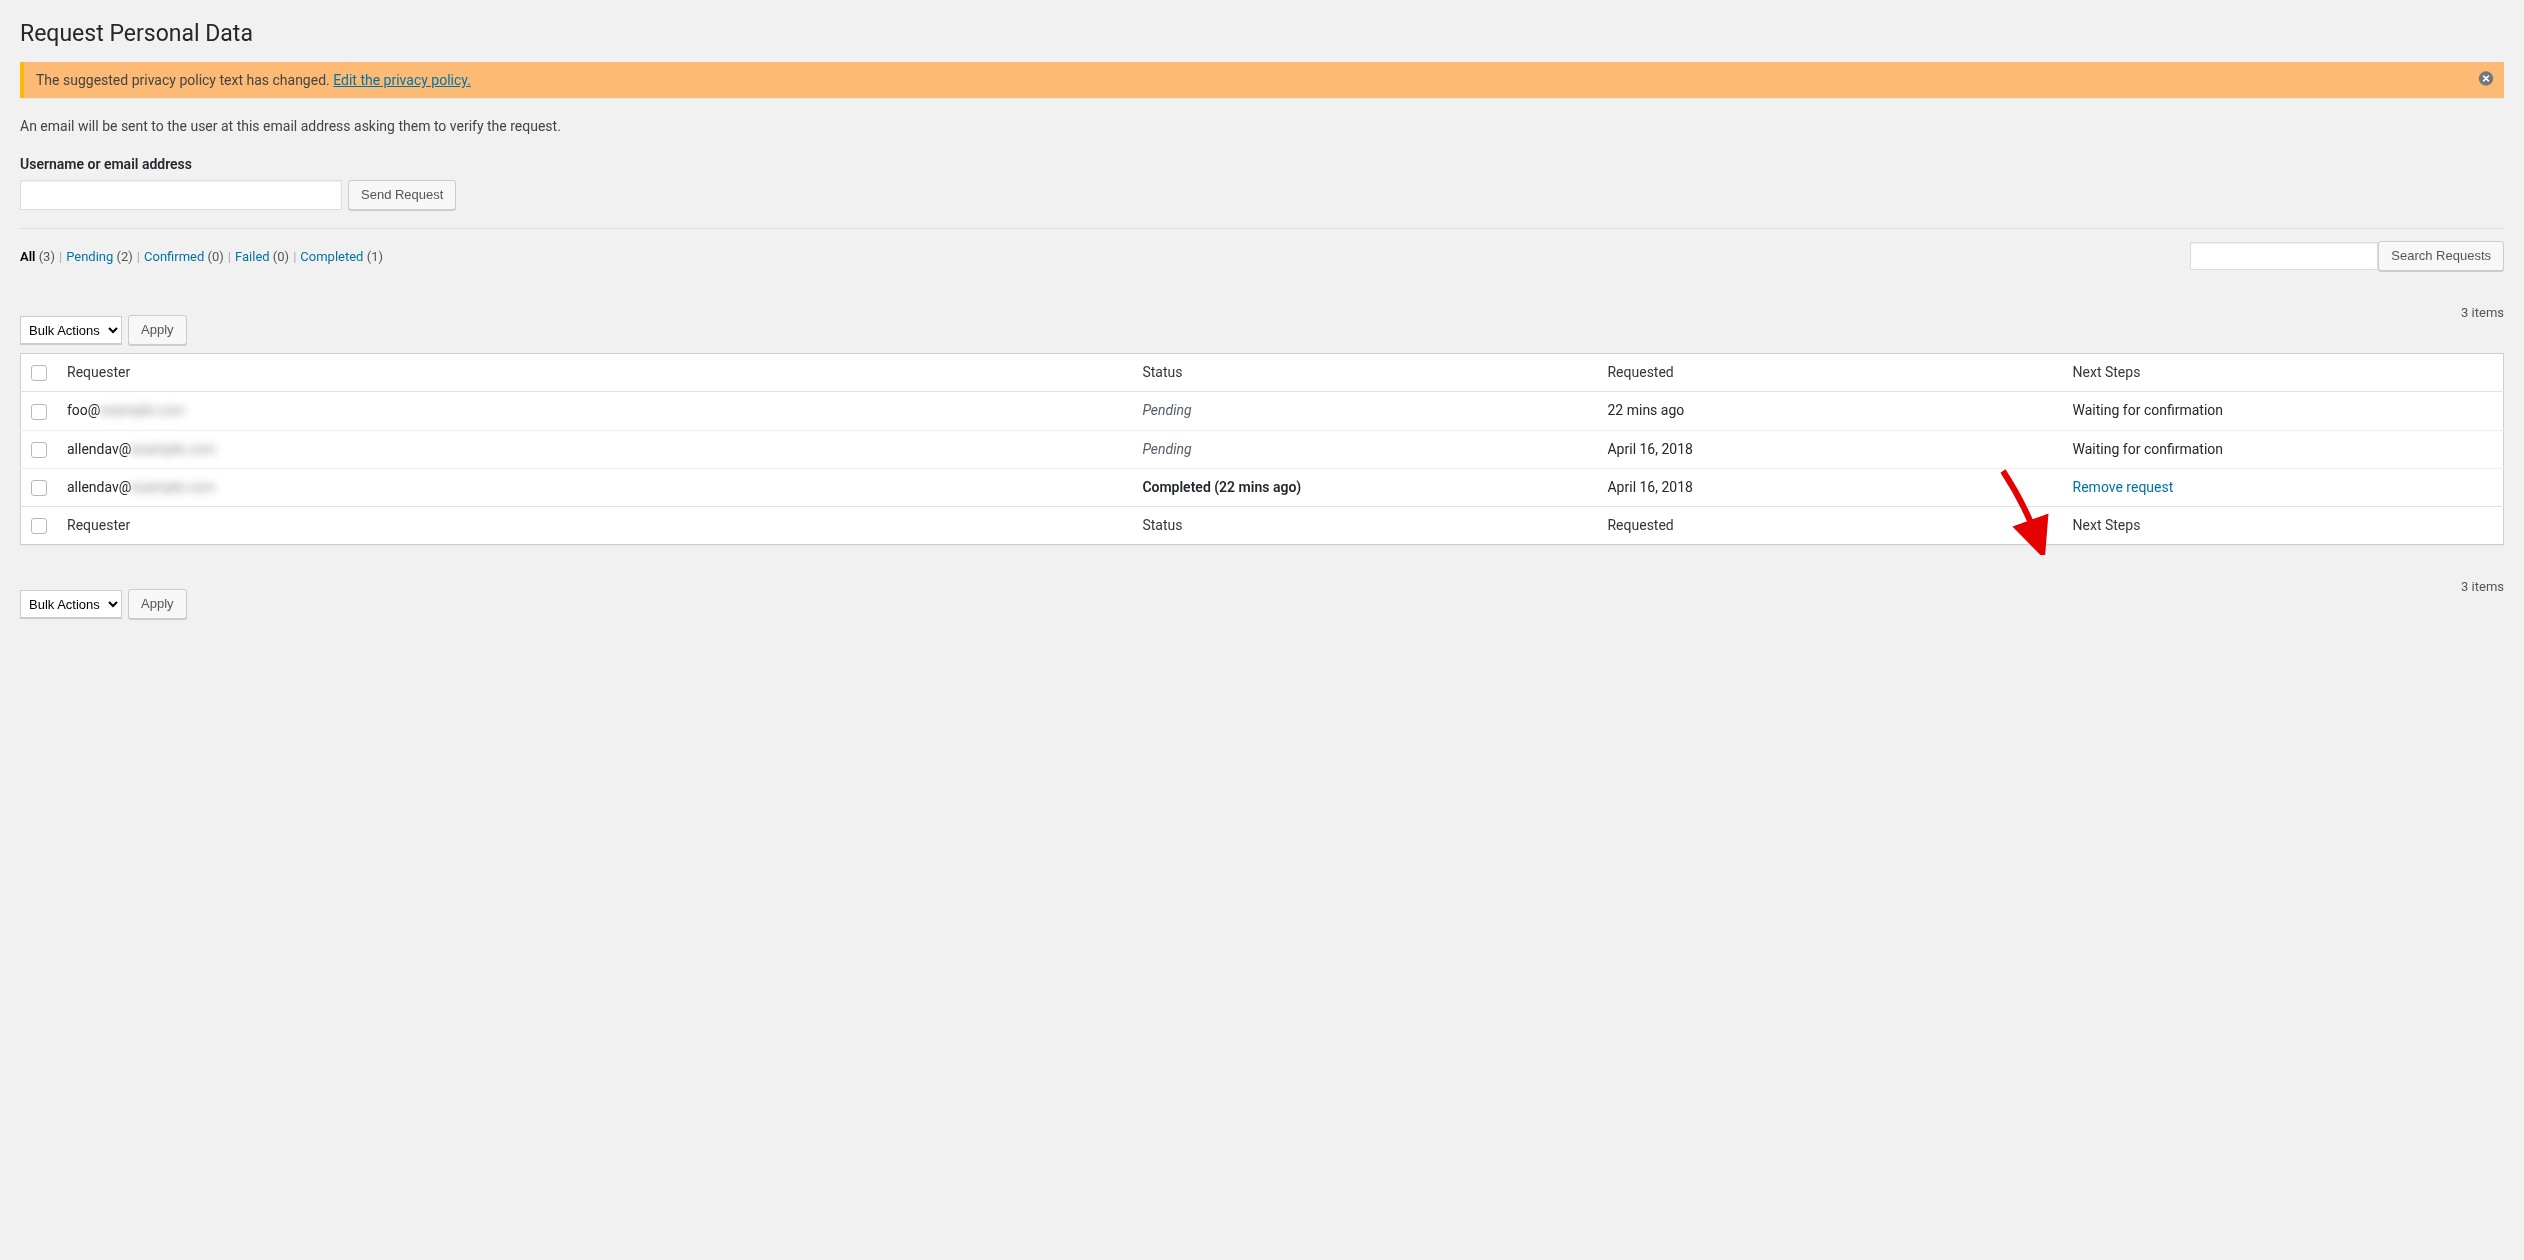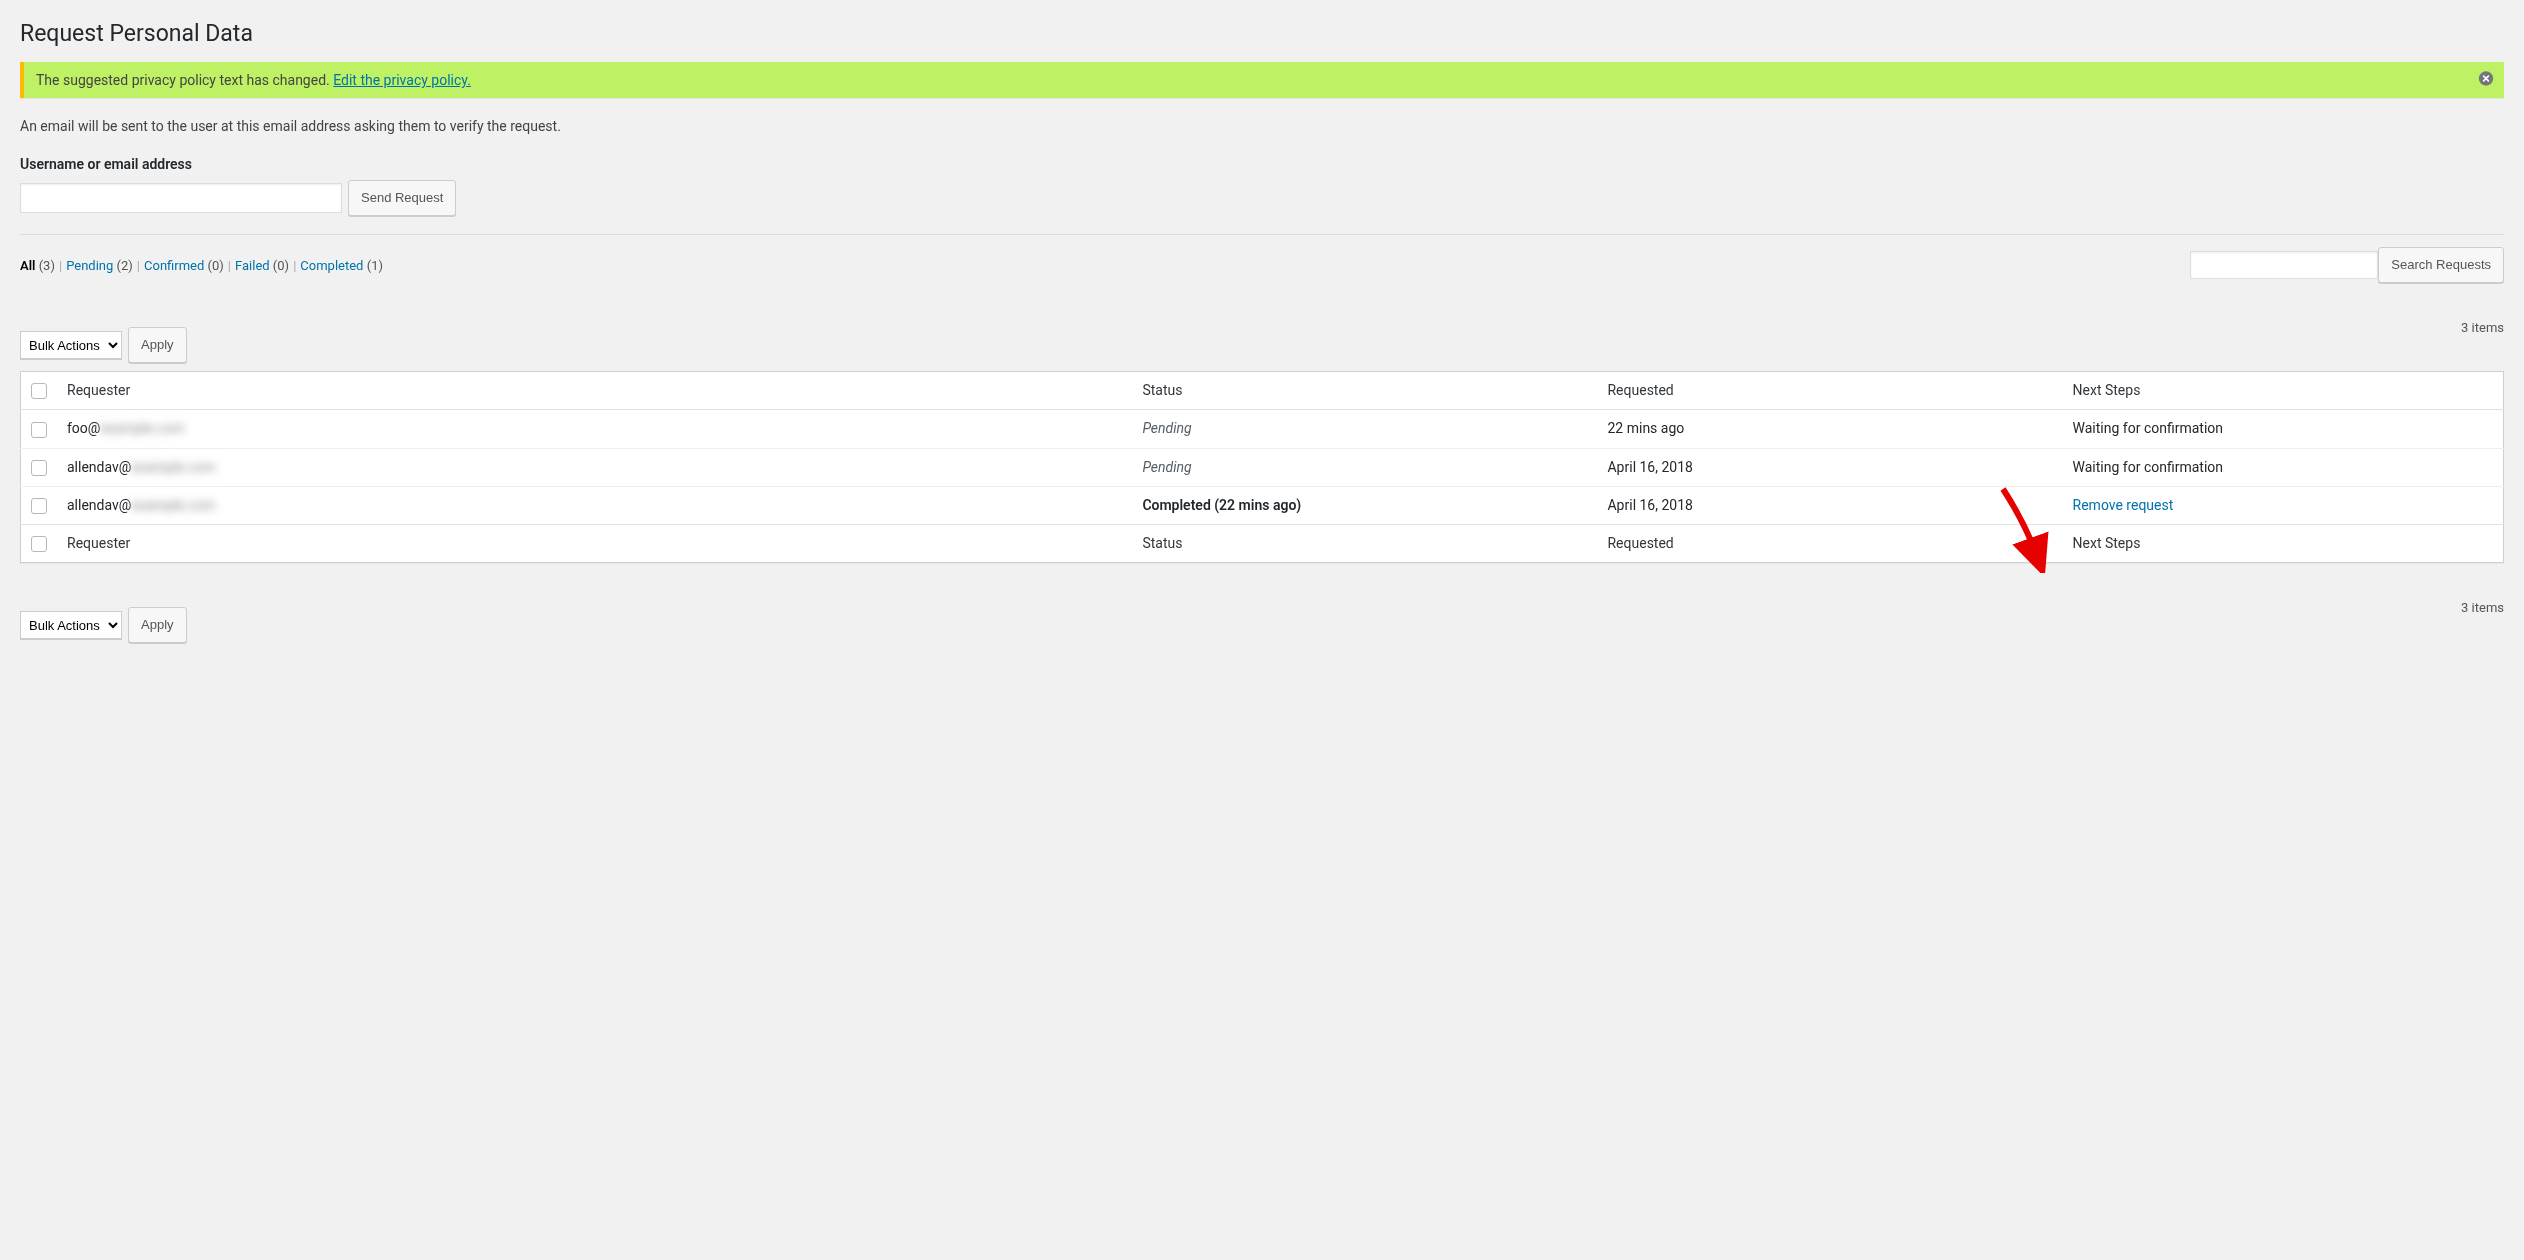--- a/index.html
+++ b/index.html
@@ -11,21 +11,21 @@
   padding: 10px;
 }
 .wrap { padding: 0 10px; }
 h1 {
   font-size: 23px;
   font-weight: 400;
   margin: 10px 0 15px 0;
   color: #23282d;
 }
 .notice {
-  background: #bef264;
+  background: #fdba74;
   border-left: 4px solid #ffb900;
   box-shadow: 0 1px 1px rgba(0,0,0,.04);
   padding: 10px 12px;
   margin: 5px 0 20px 0;
   position: relative;
   font-size: 14px;
   color: #444;
 }
 .notice a { color: #0073aa; text-decoration: underline; }
 .notice .dismiss {
@@ -50,21 +50,21 @@
   font-size: 14px;
   border: 1px solid #ddd;
   background: #fff;
   width: 322px;
   height: 30px;
   box-shadow: inset 0 1px 2px rgba(0,0,0,.07);
 }
 .button {
   display: inline-block;
   padding: 0 12px;
-  height: 36px;
+  height: 30px;
   line-height: 28px;
   font-size: 13px;
   background: #f7f7f7;
   border: 1px solid #ccc;
   border-radius: 3px;
   cursor: pointer;
   color: #555;
   box-shadow: 0 1px 0 #ccc;
 }
 hr { border: 0; border-top: 1px solid #ddd; margin: 12px 0 12px 0; }

